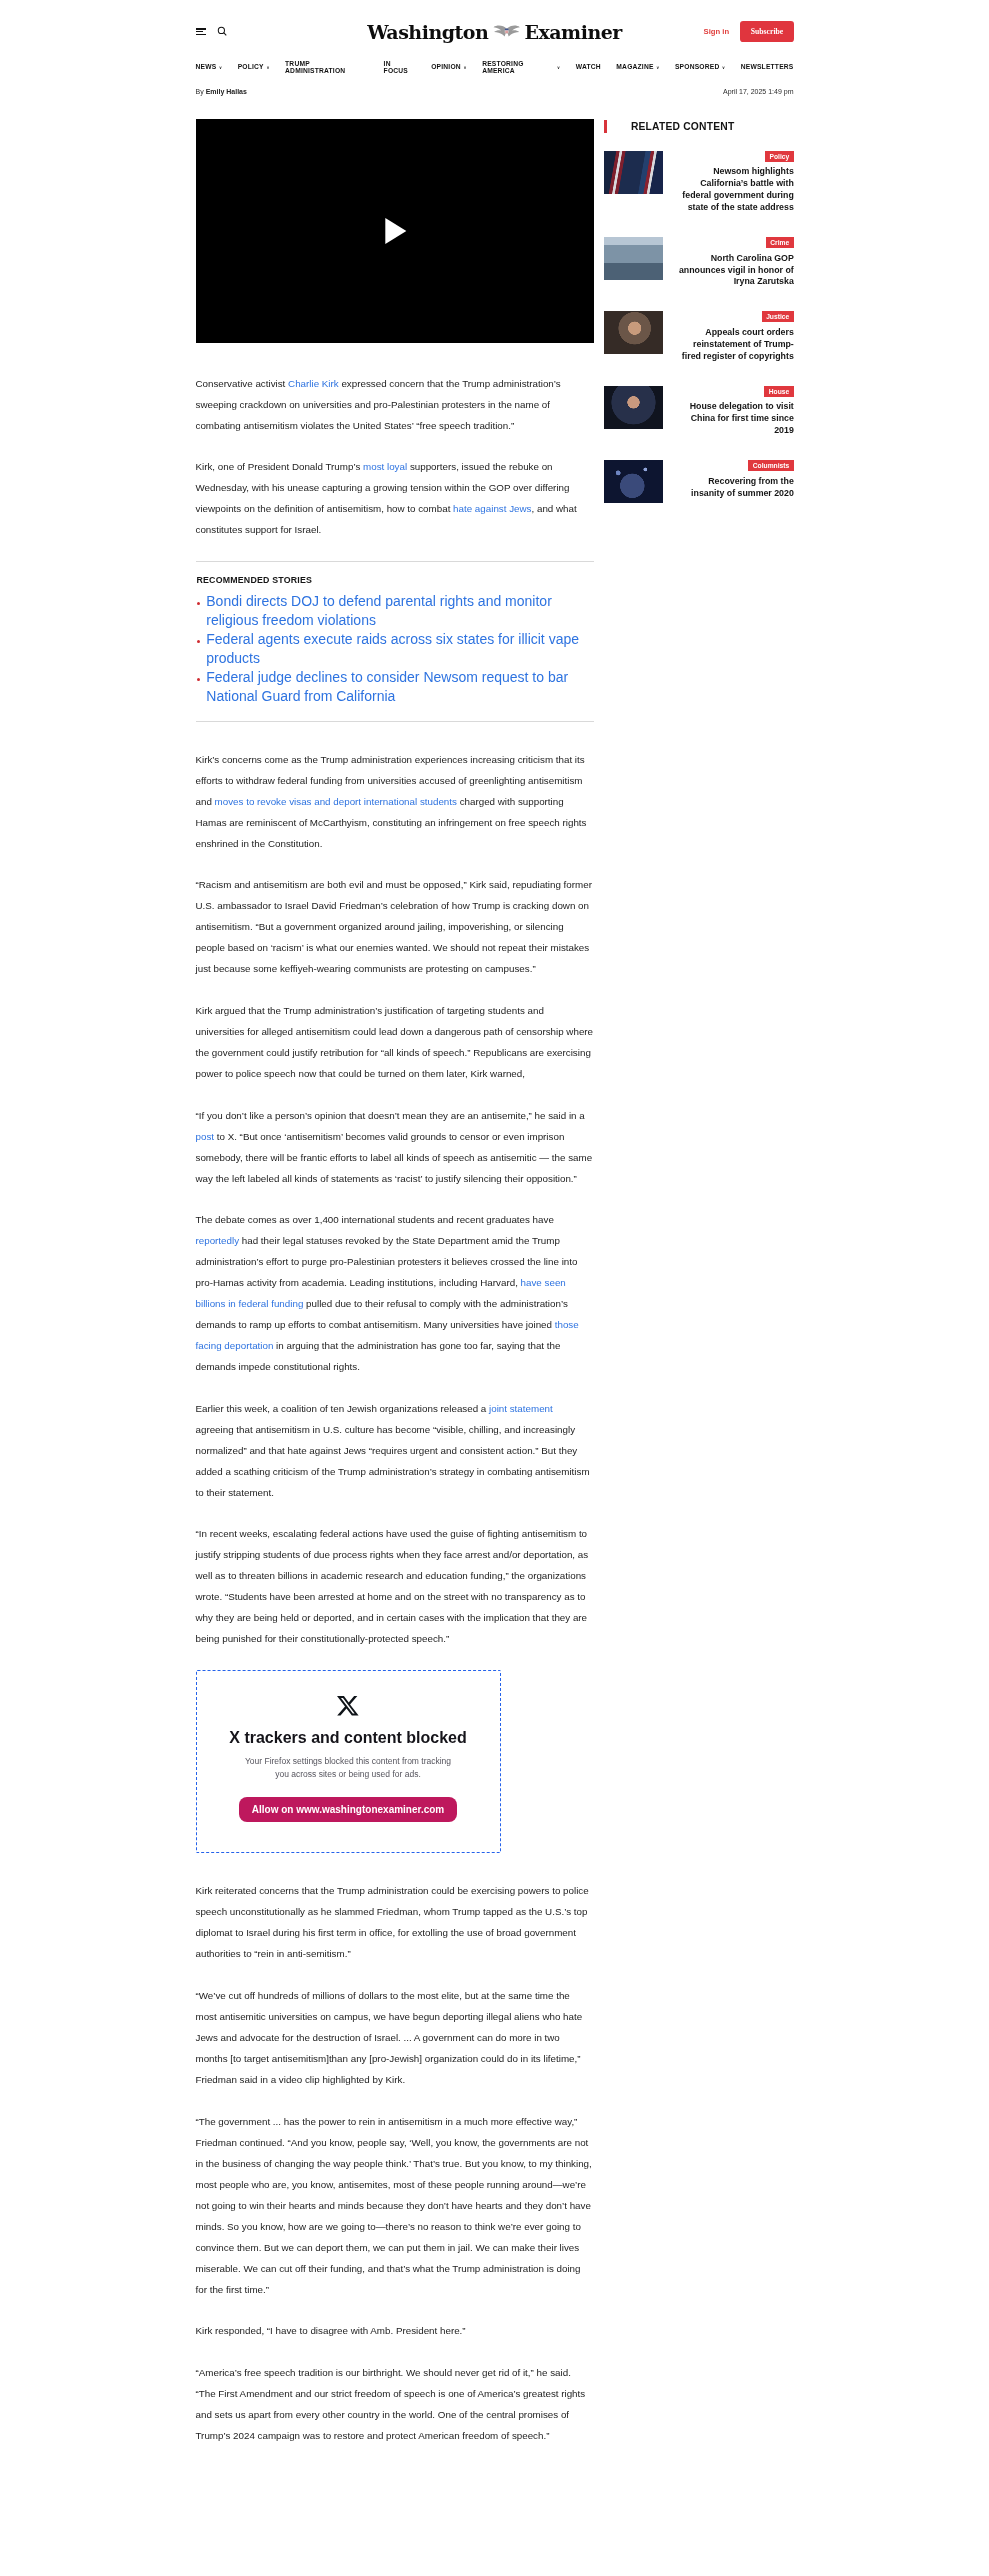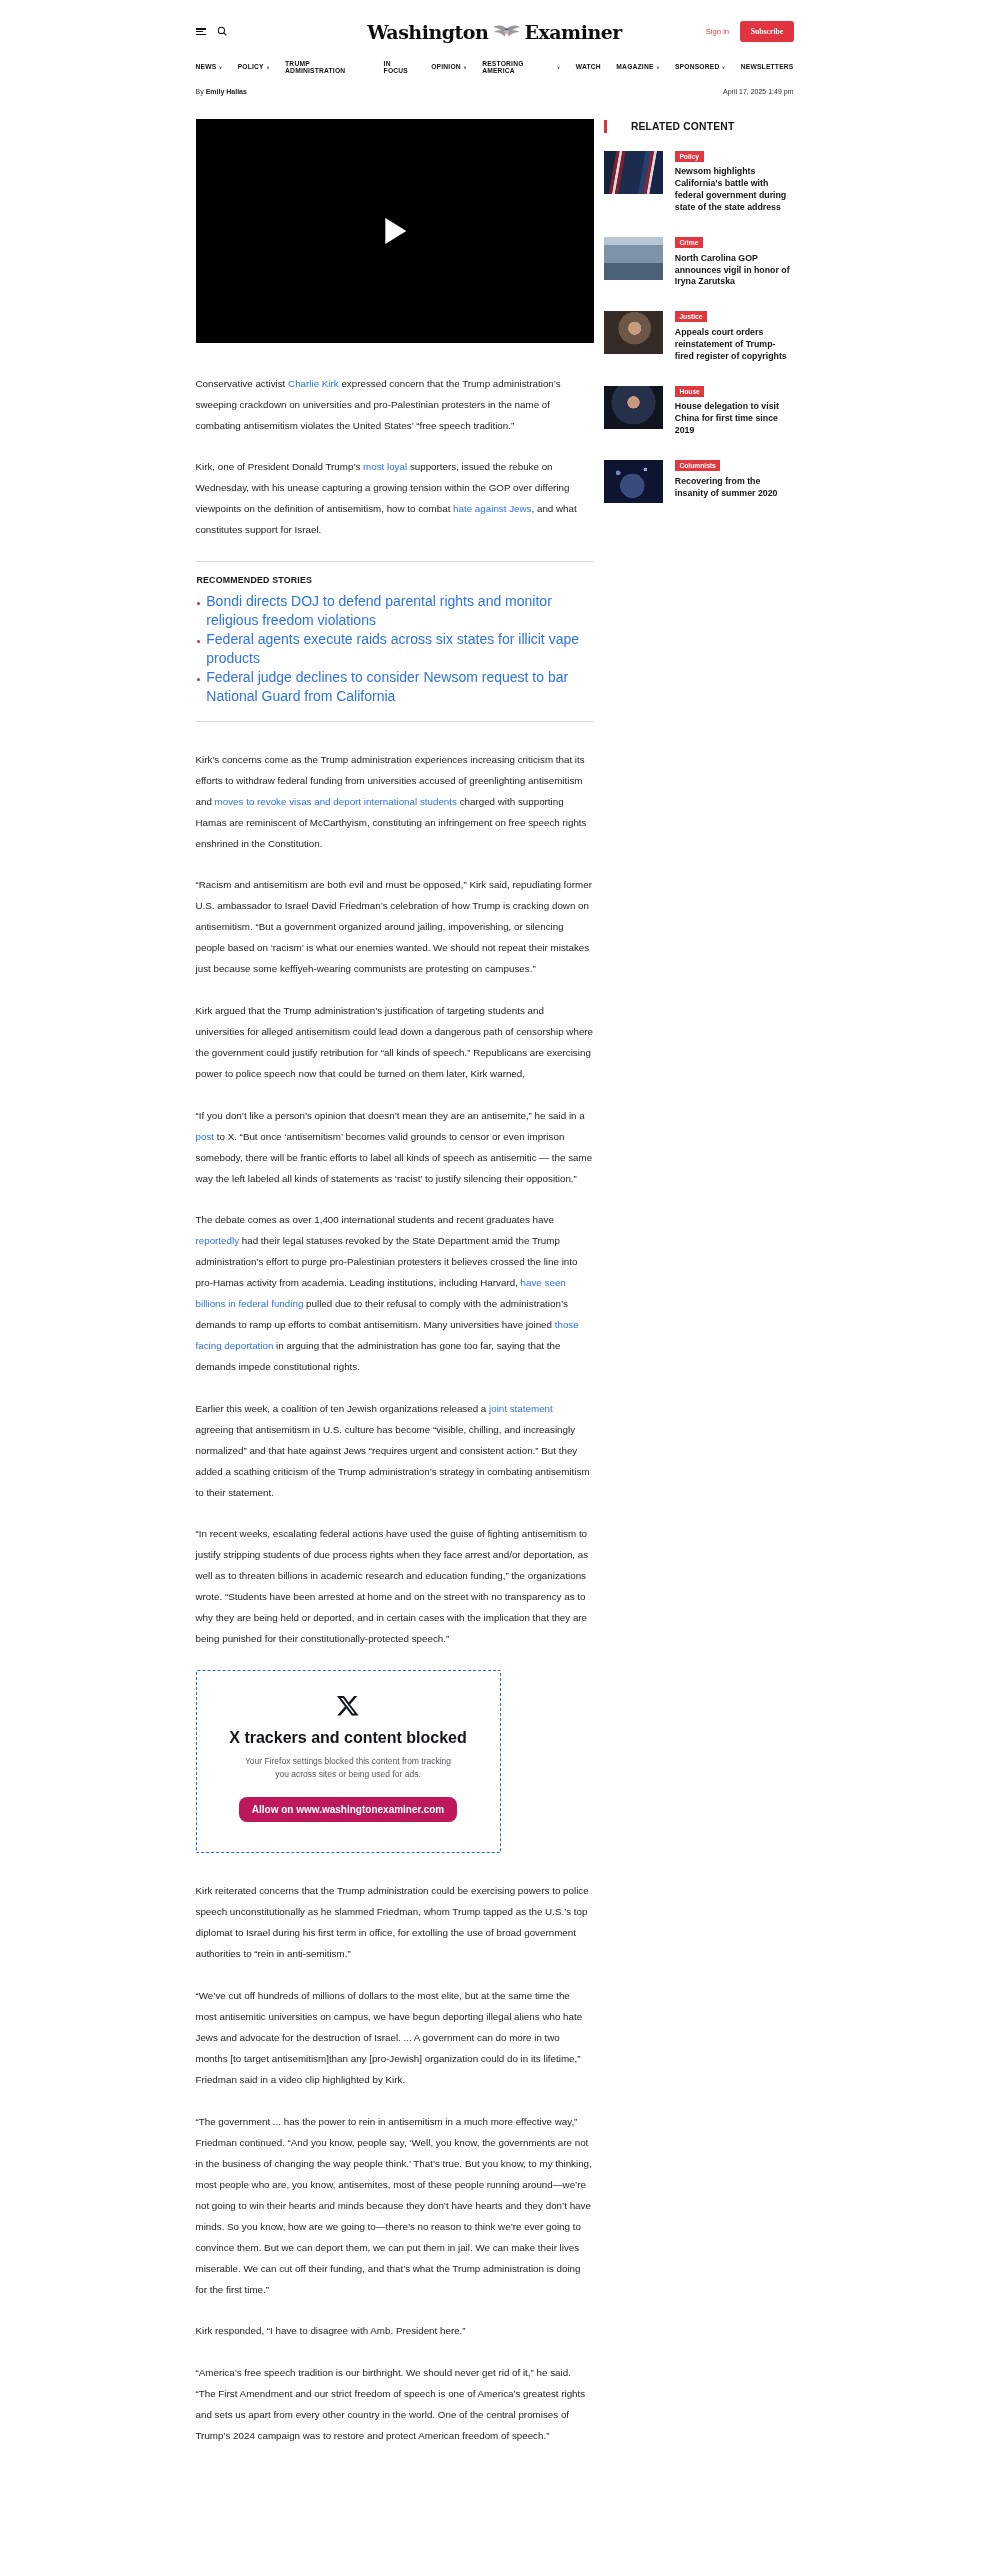--- a/index.html
+++ b/index.html
@@ -16,21 +16,21 @@
   .hdr-top { display: flex; align-items: center; position: relative; height: 27px; }
   .hdr-left { display: flex; align-items: center; gap: 11.3px; }
   .burger { width: 10.3px; height: 7.2px; display: flex; flex-direction: column; justify-content: space-between; background: none; border: 0; cursor: pointer; }
   .burger span { display: block; height: 1.3px; background: #111; }
   .burger span:nth-child(2) { width: 70%; }
   .burger span:nth-child(1), .burger span:nth-child(3) { width: 100%; }
   .search-btn { background: none; border: 0; cursor: pointer; }
   .logo { position: absolute; left: 50%; transform: translateX(-50%); display: flex; align-items: center; gap: 4.1px; }
   .logo-word { font-family: "DejaVu Serif", serif; font-weight: bold; font-size: 19px; letter-spacing: -0.5px; color: #0d0d0d; }
   .hdr-right { margin-left: auto; display: flex; align-items: center; gap: 11.3px; }
-  .signin { color: #e0413f; font-weight: normal; font-size: 7.7px; text-decoration: none; }
+  .signin { color: #e0413f; font-weight: bold; font-size: 7.7px; text-decoration: none; }
   .subscribe { background: #e0353e; color: #fff; font-weight: bold; font-size: 7.7px; border: 0; border-radius: 3.1px; padding: 6.2px 10.3px; cursor: pointer; font-family: Liberation Serif, serif; }
   nav.main-nav { display: flex; justify-content: center; gap: 15.5px; margin-top: 14.4px; }
   .nav-item { font-size: 6.7px; font-weight: bold; color: #111; text-decoration: none; letter-spacing: 0.2px; display: flex; align-items: center; gap: 2.6px; }
   .nav-item .caret { font-size: 4.1px; color: #222; transform: translateY(0.5px); }
 
   
   h1.headline {
     font-family: "DejaVu Serif", serif; font-weight: bold; text-align: center;
     font-size: 23px; line-height: 1.28; color: #141414; max-width: 577px;
     margin: 19.6px auto 15.5px;
@@ -66,21 +66,21 @@
   .x-logo { margin: 0 auto; display: block; }
   .xembed h3 { font-size: 16px; font-weight: bold; color: #15141a; margin: 12.4px 0 8.2px; }
   .xembed .x-desc { font-size: 8.5px; line-height: 1.55; color: #56555e; max-width: 216px; margin: 0 auto; }
   .x-allow { margin-top: 15.5px; background: #be185d; color: #fff; border: 0; border-radius: 8px;
     font-weight: bold; font-size: 10px; padding: 7.2px 12.4px; cursor: pointer; font-family: "Liberation Sans", sans-serif; }
 
   
   .rel-head { display: flex; align-items: center; gap: 24px; margin-bottom: 17.5px; }
   .redbar { width: 3.1px; height: 13.4px; background: #d8343b; }
   .rel-head h2 { font-size: 10.3px; font-weight: bold; color: #141414; letter-spacing: 0.2px; }
-  .rel-item { display: flex; gap: 12px; margin-bottom: 23px; cursor: pointer; }
+  .rel-item { display: flex; gap: 12px; margin-bottom: 23px; cursor: pointer; text-align: right; }
   .thumb { width: 59px; height: 43px; flex: none; }
   .t1 { background: linear-gradient(100deg, #16233f 0 18%, #7e1f2d 19% 23%, #d8d8dc 24% 27%, #7e1f2d 28% 32%, #1c2c4e 33% 62%, #24406e 63% 70%, #8a2230 71% 75%, #d8d8dc 76% 79%, #17244a 80% 100%); }
   .t2 { background: linear-gradient(180deg, #b7c6d4 0 18%, #7d93a6 19% 60%, #4c6175 61% 100%); }
   .t3 { background: radial-gradient(circle at 52% 40%, #c89b7c 0 16%, #6b5648 17% 40%, #352b26 41% 100%); }
   .t4 { background: radial-gradient(circle at 50% 38%, #c9997e 0 15%, #27304a 16% 55%, #10141f 56% 100%); }
   .t5 { background: radial-gradient(circle at 24% 30%, #6d84c0 0 4%, transparent 5%), radial-gradient(circle at 70% 22%, #8fa3d8 0 3%, transparent 4%), radial-gradient(circle at 48% 60%, #3a4a7a 0 30%, transparent 31%), #0d1530; }
   .rel-text { flex: 1; }
   .rel-badge { display: inline-block; background: #e0383e; color: #fff; font-size: 6.7px; font-weight: bold; padding: 2.1px 4.6px; margin-bottom: 4.6px; }
   .rel-title { font-size: 8.8px; font-weight: bold; line-height: 1.35; color: #161616; }
 </style>

